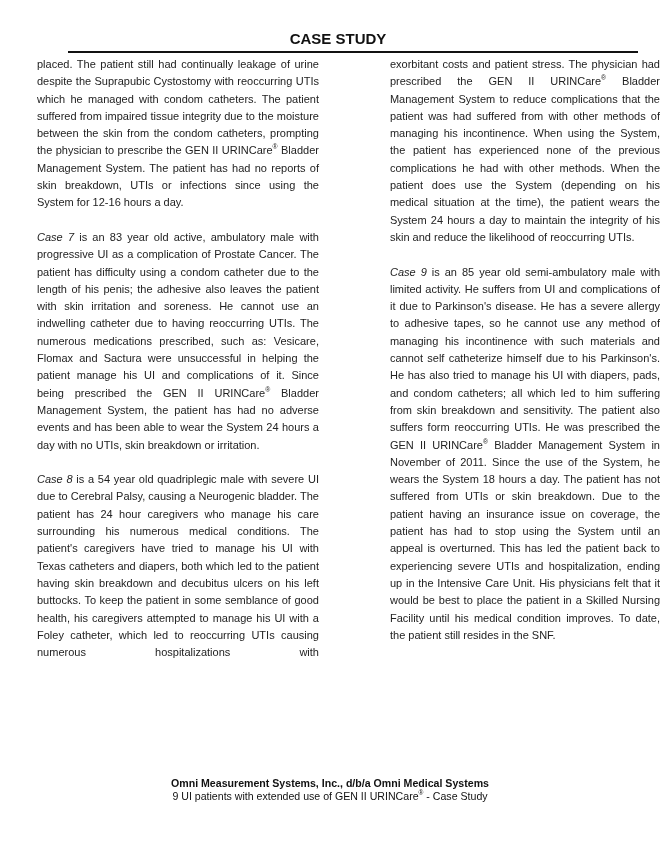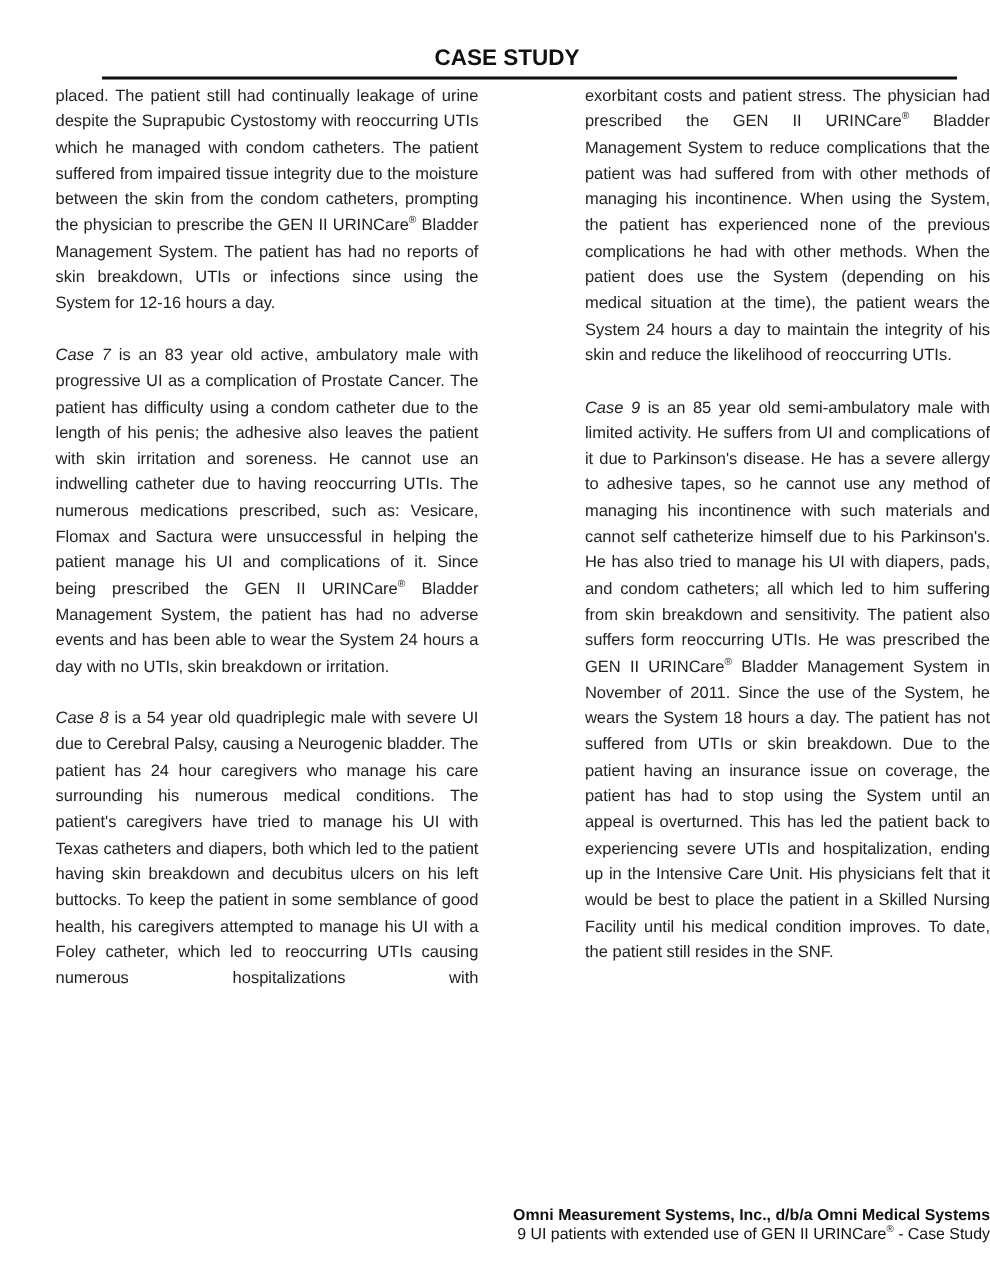--- a/index.html
+++ b/index.html
@@ -42,24 +42,24 @@
   }
   .col-left  { width: 284px; margin-right: 26px; }
   .col-right { width: 272px; margin-left: 45px; }
   .col p { margin: 0 0 17.3px 0; }
   .col p:last-child { margin-bottom: 0; }
   .justify-last { text-align-last: justify; }
   .lead { font-weight: 400; font-style: italic; }
   sup.reg { font-size: 0.62em; vertical-align: super; line-height: 0; }
   .doc-footer {
     position: absolute;
-    top: 804px;
+    top: 777px;
     left: 0;
     width: 100%;
-    text-align: right;
+    text-align: center;
     color: #111;
   }
   .footer-line1 {
     font-size: 10.6px;
     font-weight: 700;
     line-height: 12.5px;
   }
   .footer-line2 {
     font-size: 10.6px;
     font-weight: 400;

